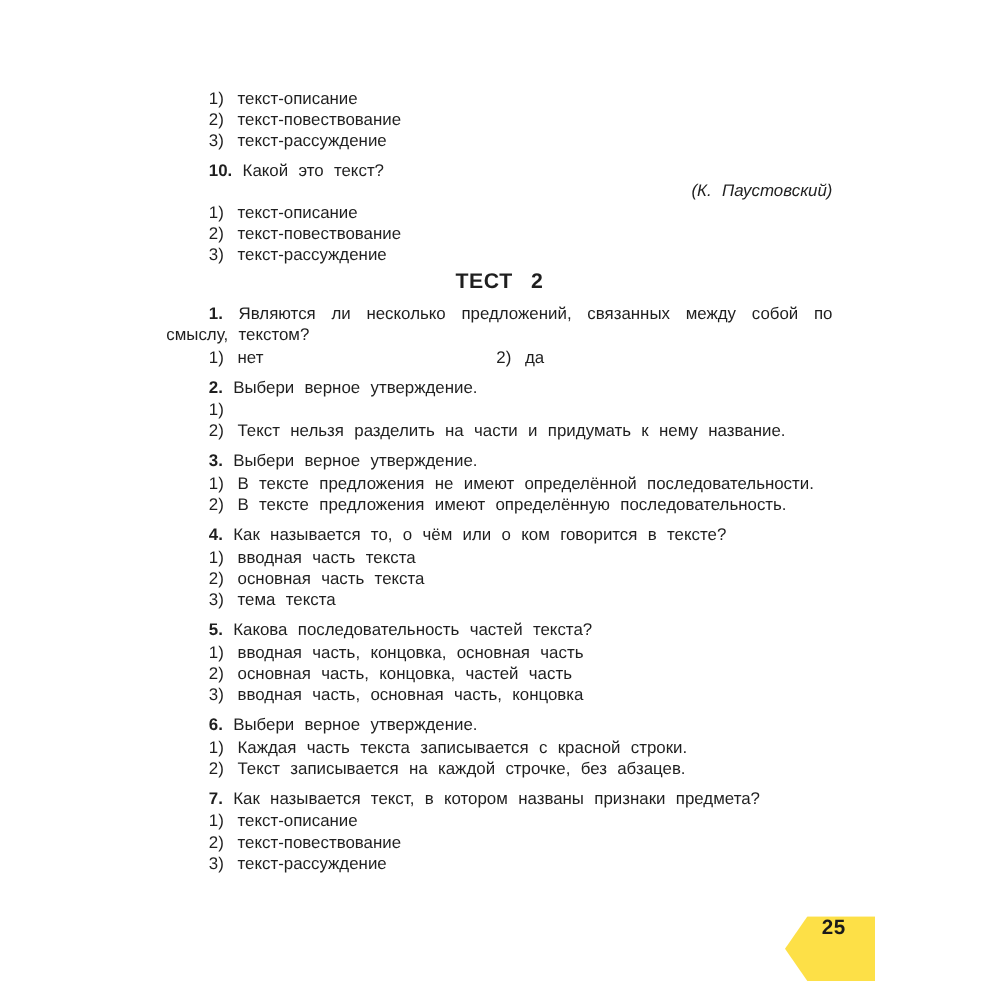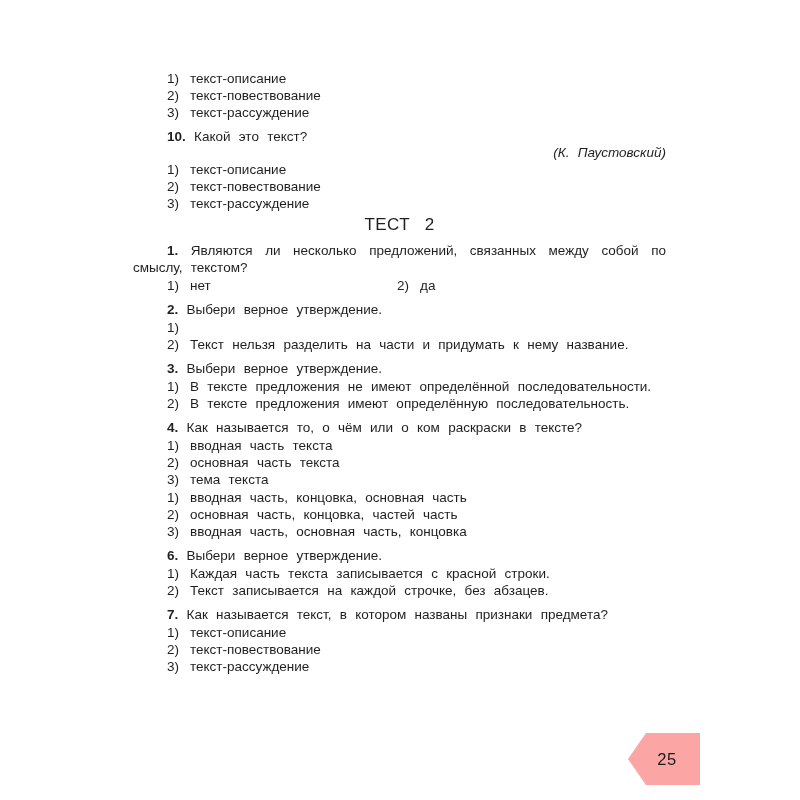--- a/index.html
+++ b/index.html
@@ -41,43 +41,43 @@
   .attribution {
     margin: 0;
     line-height: 14px;
     text-align: right;
     font-style: italic;
   }
   .test-title {
     margin: 3px 0 0;
     font-size: 17px;
     line-height: 20px;
-    font-weight: normal;
+    font-weight: bold;
     text-align: center;
     letter-spacing: 0.5px;
     white-space: pre;
     word-spacing: 2px;
   }
   
   .inline-opts { position: relative; margin-top: 1px; height: 17px; }
   .inline-opt { position: absolute; top: 0; display: flex; }
   .inline-opt.first { left: 0; }
   .inline-opt.second { left: 264px; }
   .inline-opt .num { width: 23px; flex: none; }
   .inline-opt.first .num { margin-left: 34px; }
   
   .page-badge {
     position: absolute;
     left: 628px; top: 733px;
     width: 72px; height: 52px;
-    background: #fca5a5;
+    background: #fde047;
     clip-path: polygon(25% 0, 100% 0, 100% 100%, 25% 100%, 0 50%);
-    display: flex; align-items: center; justify-content: center;
+    display: flex; justify-content: center;
     padding-left: 6px; box-sizing: border-box;
-    font-size: 16.5px; font-weight: normal; color: #1a1a1a;
+    font-size: 16.5px; font-weight: bold; color: #1a1a1a;
     letter-spacing: 0.5px;
   }
 </style>
 </head>
 <body>
 
 <div class="content">
 
   <div class="opts" id="carryover-options">
       <div class="opt">
@@ -142,35 +142,36 @@
       <div class="opts">
         <div class="opt">
           <span class="num">1)</span>
           <span class="lbl">В тексте предложения не имеют определённой последовательности.</span>
         </div>
         <div class="opt">
           <span class="num">2)</span>
           <span class="lbl">В тексте предложения имеют определённую последовательность.</span>
         </div>
       </div>
-      <p class="question"><b>4.</b> <span>Как называется то, о чём или о ком раскраски в тексте?</span></p>
+      <p class="question"><b>4.</b> <span>Как называется то, о чём или о ком говорится в тексте?</span></p>
       <div class="opts">
         <div class="opt">
           <span class="num">1)</span>
           <span class="lbl">вводная часть текста</span>
         </div>
         <div class="opt">
           <span class="num">2)</span>
           <span class="lbl">основная часть текста</span>
         </div>
         <div class="opt">
           <span class="num">3)</span>
           <span class="lbl">тема текста</span>
         </div>
       </div>
+      <p class="question"><b>5.</b> <span>Какова последовательность частей текста?</span></p>
       <div class="opts">
         <div class="opt">
           <span class="num">1)</span>
           <span class="lbl">вводная часть, концовка, основная часть</span>
         </div>
         <div class="opt">
           <span class="num">2)</span>
           <span class="lbl">основная часть, концовка, частей часть</span>
         </div>
         <div class="opt">

